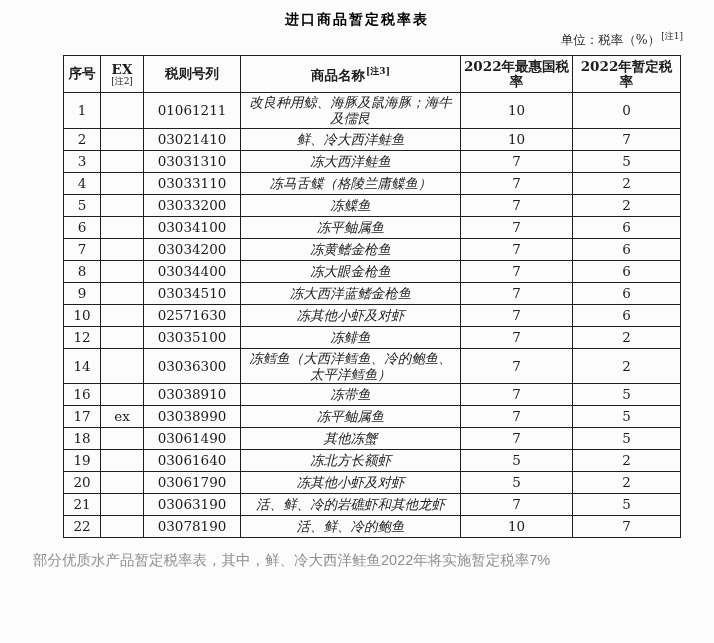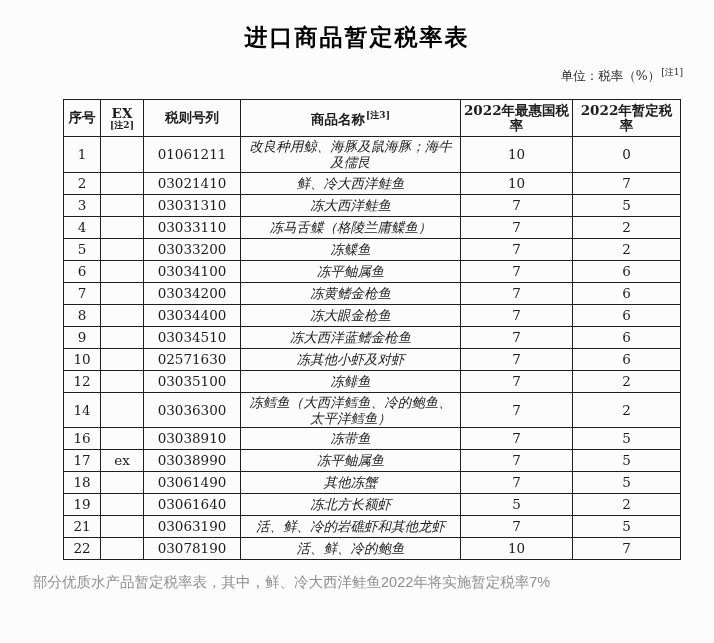--- a/index.html
+++ b/index.html
@@ -7,60 +7,60 @@
     width: 714px; height: 643px;
     background: #fcfcfc;
     font-family: "DejaVu Serif", "Liberation Serif", serif;
     color: #1c1c1c;
     overflow: hidden;
   }
   .page { position: relative; width: 714px; height: 643px; }
 
   .doc-title {
     margin: 0;
-    padding-top: 22px;
+    padding-top: 11px;
     text-align: center;
-    font-size: 23px;
+    font-size: 14px;
     font-weight: bold;
     letter-spacing: 2px;
     color: #000;
   }
 
   .unit-line {
-    margin-top: 13px;
+    margin-top: 1px;
     padding-right: 31px;
     text-align: right;
     font-size: 12.5px;
     color: #2a2a2a;
   }
   .sup-note {
     font-size: 9px;
     vertical-align: super;
     margin-left: 1px;
   }
 
   table.rates {
     margin-left: 63px;
-    margin-top: 14px;
+    margin-top: 6px;
     width: 617px;
     border-collapse: collapse;
     table-layout: fixed;
   }
   table.rates th, table.rates td {
     border: 1.5px solid #1f1f1f;
     text-align: center;
     vertical-align: middle;
     font-size: 13.5px;
     padding: 1px 2px;
     overflow: hidden;
   }
   table.rates th { height: 34px; font-weight: bold; line-height: 1.15; }
   table.rates td { height: 19px; line-height: 1.2; }
   td.col-name { text-align: left; padding-left: 5px; padding-right: 4px; font-style: italic; }
-  .ex-note { font-size: 9px; font-weight: bold; line-height: 1; }
+  .ex-note { font-size: 9px; font-weight: normal; line-height: 1; }
   col.c-no   { width: 37px; }
   col.c-ex   { width: 43px; }
   col.c-code { width: 97px; }
   col.c-name { width: 220px; }
   col.c-mfn  { width: 112px; }
   col.c-prov { width: 108px; }
 
   .caption {
     margin-top: 13px;
     margin-left: 33px;
@@ -223,20 +223,28 @@
         </tr>
         <tr>
           <td class="col-no">19</td>
           <td class="col-ex"></td>
           <td class="col-code">03061640</td>
           <td class="col-name">冻北方长额虾</td>
           <td class="col-mfn">5</td>
           <td class="col-prov">2</td>
         </tr>
         <tr>
+          <td class="col-no">20</td>
+          <td class="col-ex"></td>
+          <td class="col-code">03061790</td>
+          <td class="col-name">冻其他小虾及对虾</td>
+          <td class="col-mfn">5</td>
+          <td class="col-prov">2</td>
+        </tr>
+        <tr>
           <td class="col-no">21</td>
           <td class="col-ex"></td>
           <td class="col-code">03063190</td>
           <td class="col-name">活、鲜、冷的岩礁虾和其他龙虾</td>
           <td class="col-mfn">7</td>
           <td class="col-prov">5</td>
         </tr>
         <tr>
           <td class="col-no">22</td>
           <td class="col-ex"></td>

